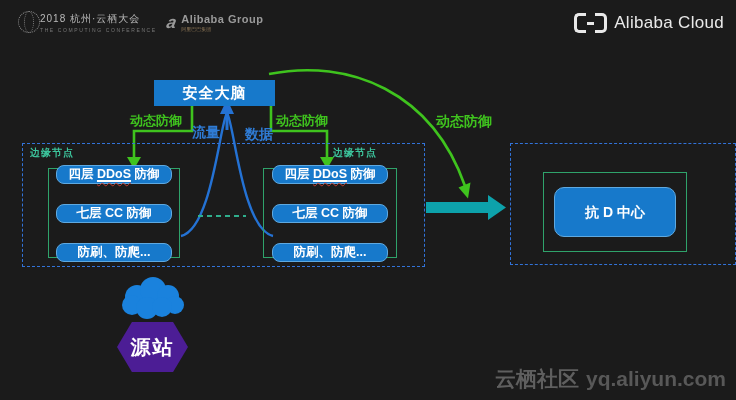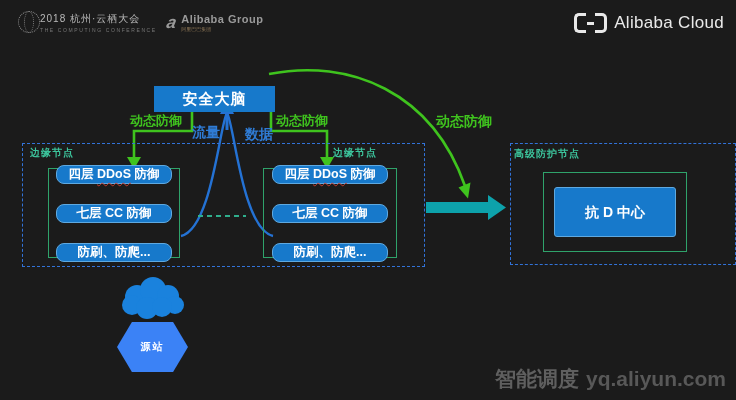--- a/index.html
+++ b/index.html
@@ -42,51 +42,51 @@
   svg.overlay{position:absolute;left:0;top:0;pointer-events:none;}
   .st-green{stroke:var(--green);stroke-width:2.6;fill:none;}
   .f-green{fill:var(--green);}
   .st-blue{stroke:var(--curve-blue);stroke-width:2.4;fill:none;}
   .st-blue-thick{stroke:var(--curve-blue);stroke-width:3;fill:none;}
   .f-blue{fill:var(--curve-blue);}
   .st-dteal{stroke:var(--dash-teal);stroke-width:2;stroke-dasharray:5 4;fill:none;}
   .f-tealarrow{fill:var(--teal-arrow);}
   .f-cloud{fill:var(--cloud-blue);}
   .brain{
-    left:154px;top:86px;width:121px;height:26px;background:var(--blue-box);
+    left:154px;top:80px;width:121px;height:26px;background:var(--blue-box);
     color:#fff;font-size:15px;font-weight:bold;display:flex;align-items:center;justify-content:center;
     letter-spacing:1px;
   }
   .glabel{color:var(--green);font-weight:bold;font-size:13px;white-space:nowrap;}
   .blabel{color:#2f7cd6;font-weight:bold;font-size:14px;white-space:nowrap;}
   .tlabel{color:var(--teal-label);font-weight:bold;font-size:10px;letter-spacing:1px;white-space:nowrap;}
   .dashedbox{border:1px dashed var(--dash-blue);}
   .edgebox{left:22px;top:143px;width:401px;height:122px;}
   .advbox{left:510px;top:143px;width:224px;height:120px;}
   .greenbox{position:absolute;border:1px solid var(--box-green);display:flex;flex-direction:column;align-items:center;justify-content:center;gap:20px;}
   .gb-left{left:48px;top:168px;width:130px;height:88px;}
   .gb-right{left:263px;top:168px;width:132px;height:88px;}
   .gb-adv{left:543px;top:172px;width:142px;height:78px;}
   .pill{
     width:114px;height:22px;background:var(--blue-box);border:1px solid var(--pill-border);
     border-radius:8px;color:#fff;font-size:12.5px;font-weight:bold;
     display:flex;align-items:center;justify-content:center;white-space:pre;
   }
   .bigpill{
     width:120px;height:48px;background:var(--blue-box);border:1px solid var(--pill-border);
-    border-radius:3px;color:#fff;font-size:14px;font-weight:bold;
+    border-radius:10px;color:#fff;font-size:14px;font-weight:bold;
     display:flex;flex-direction:column;align-items:center;justify-content:center;line-height:1.5;white-space:pre;
   }
-  .u{text-decoration-thickness:1.5px;text-underline-offset:2px;}
+  .u{text-decoration:underline;text-decoration-thickness:1.5px;text-underline-offset:2px;}
   .wavy{text-decoration:underline wavy #c43b2e;text-decoration-thickness:1px;text-underline-offset:3.5px;}
   .hexa{
-    left:117px;top:322px;width:71px;height:50px;background:#3b82f6;
+    left:117px;top:322px;width:71px;height:50px;background:#4c1d95;
     clip-path:polygon(21% 0,79% 0,100% 50%,79% 100%,21% 100%,0 50%);
     display:flex;align-items:center;justify-content:center;
-    color:#fff;font-size:10px;font-weight:bold;letter-spacing:2px;
+    color:#fff;font-size:20px;font-weight:bold;letter-spacing:2px;
   }
   .wm{right:10px;bottom:7px;font-size:21px;color:var(--wm-gray);display:flex;align-items:baseline;gap:7px;white-space:nowrap;}
   .wm .c{font-weight:bold;}
   .wm .u2{font-weight:bold;color:#585858;}
 </style>
 </head>
 <body>
 
 <div class="stage">
 
@@ -162,29 +162,28 @@
     <div class="pill"><span>防刷、防爬...</span><span class="u"><span class="wavy"></span></span><span></span></div>
   </div>
 
   <div class="greenbox gb-right">
     <div class="pill"><span>四层 </span><span class="u"><span class="wavy">DDoS</span></span><span> 防御</span></div>
     <div class="pill"><span>七层 CC 防御</span><span class="u"><span class="wavy"></span></span><span></span></div>
     <div class="pill"><span>防刷、防爬...</span><span class="u"><span class="wavy"></span></span><span></span></div>
   </div>
 
   <div class="abs dashedbox advbox"></div>
-  <div class="abs tlabel" style="left:514px;top:147px;">高级防护节点</div>
   <div class="greenbox gb-adv">
     <div class="bigpill">
       <span>抗 D 中心</span>
     </div>
   </div>
 
   <div class="abs hexa">
     <span>源站</span>
   </div>
 
   <div class="abs wm">
-    <span class="c">智能调度</span>
+    <span class="c">云栖社区</span>
     <span class="u2">yq.aliyun.com</span>
   </div>
 
 </div>
 
 </body></html>

